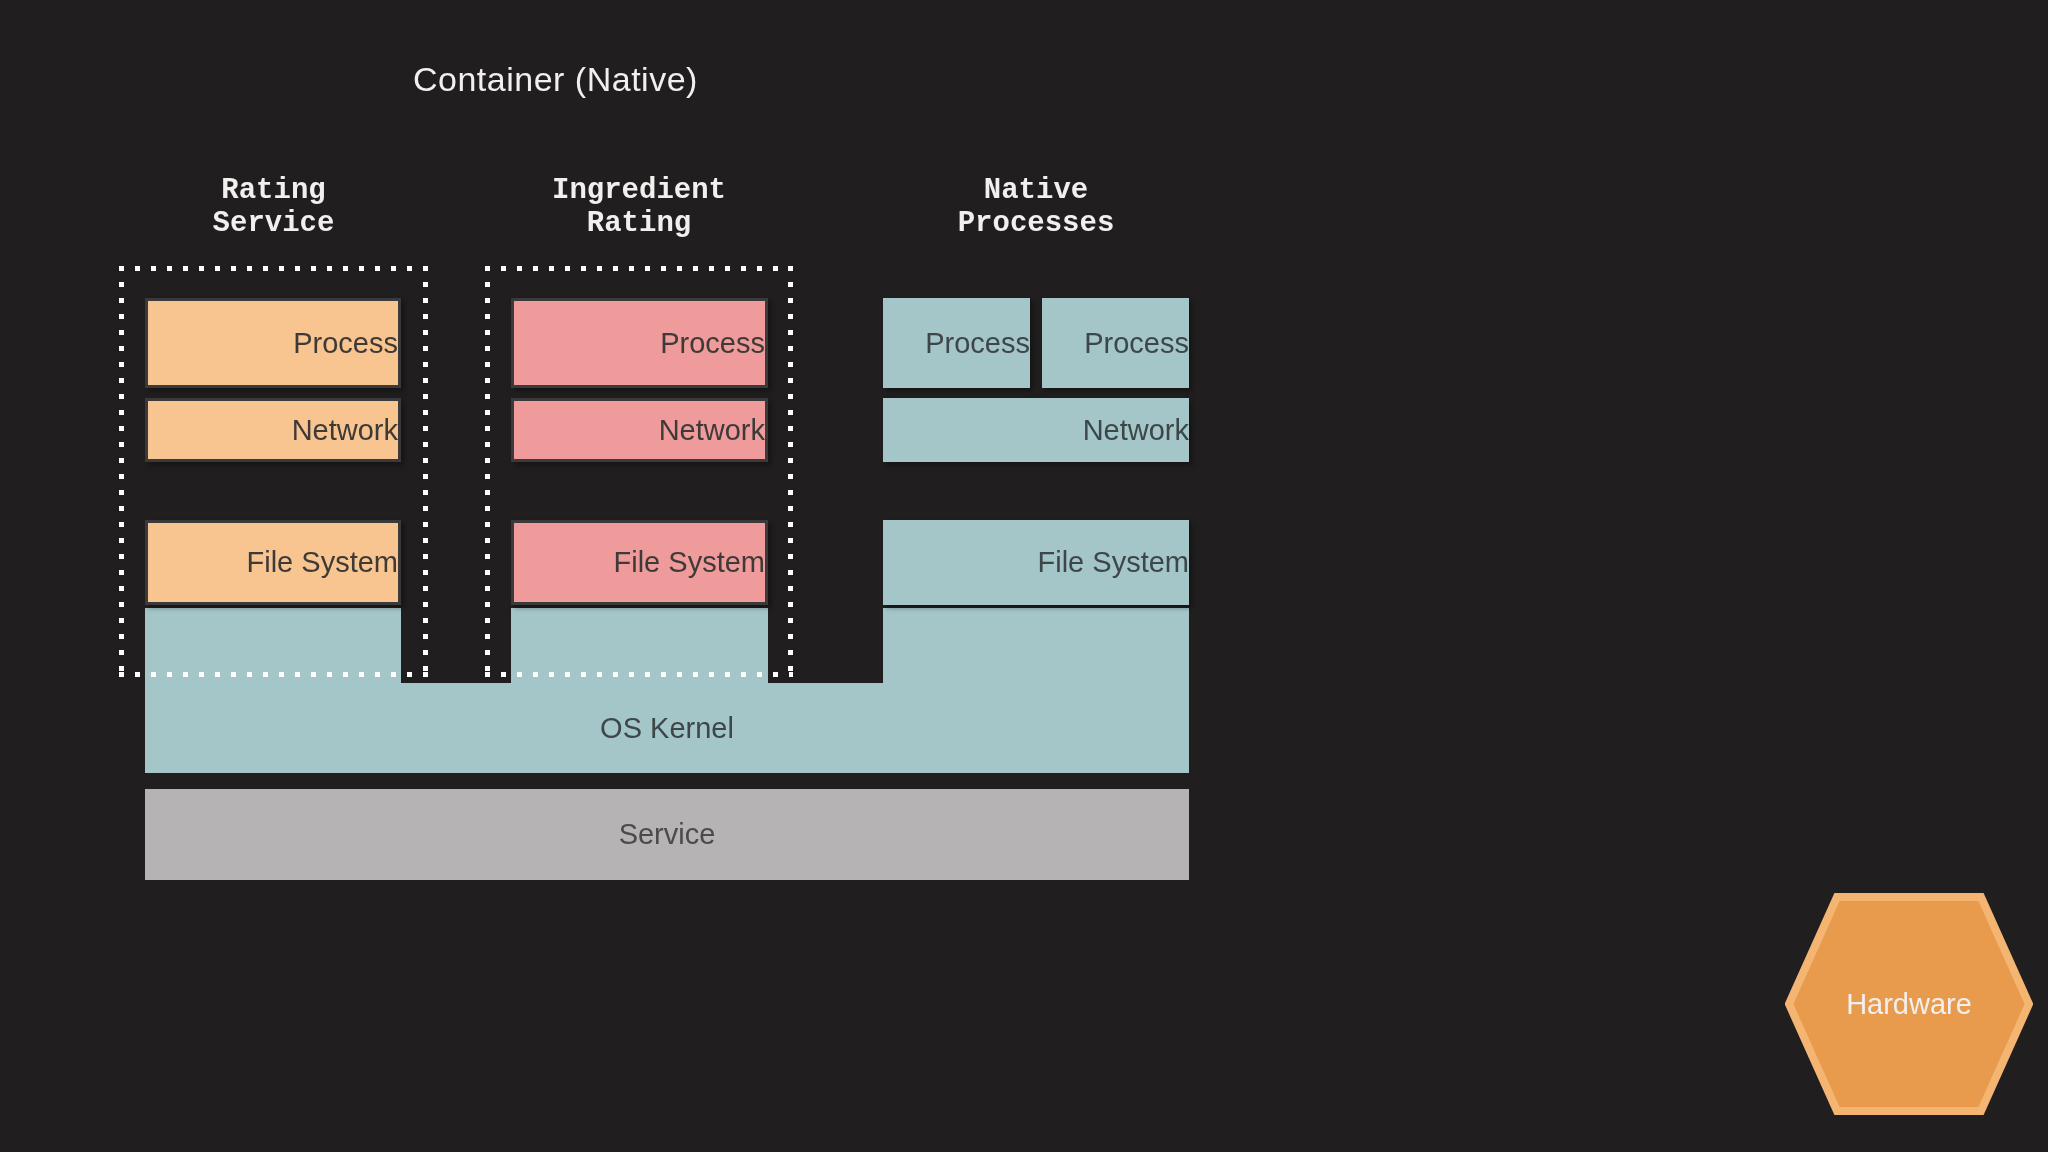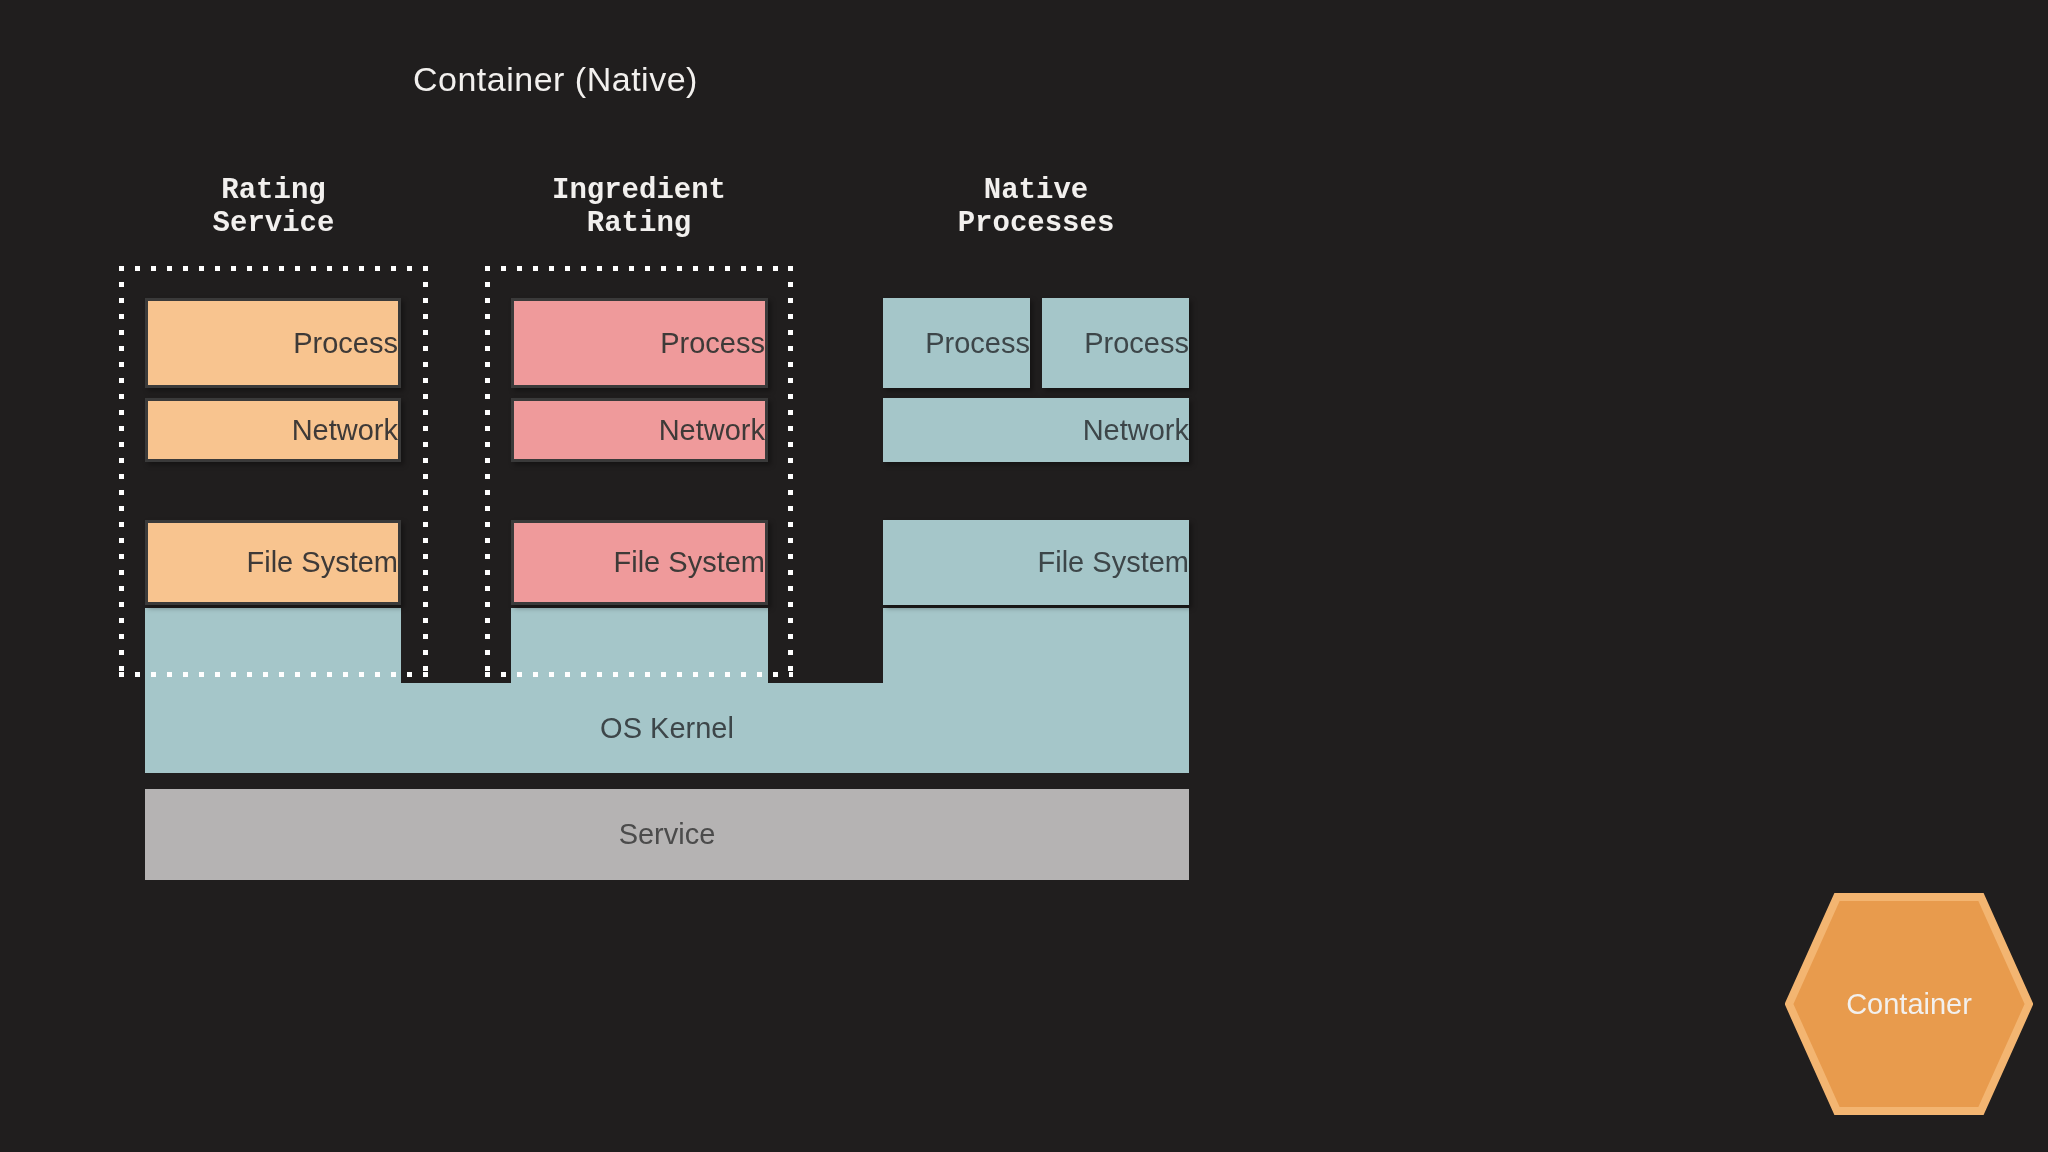--- a/index.html
+++ b/index.html
@@ -215,16 +215,16 @@
   </div>
 
   <div class="hardware-bar">
     <span>Service</span>
   </div>
 
   <div class="hexagon">
     <svg width="248" height="222" viewBox="0 0 248 222">
       <polygon points="4,111 52,4 196,4 244,111 196,218 52,218"></polygon>
     </svg>
-    <div class="hex-label">Container</div>
+    <div class="hex-label">Hardware</div>
   </div>
 
 </div>
 
 </body></html>

